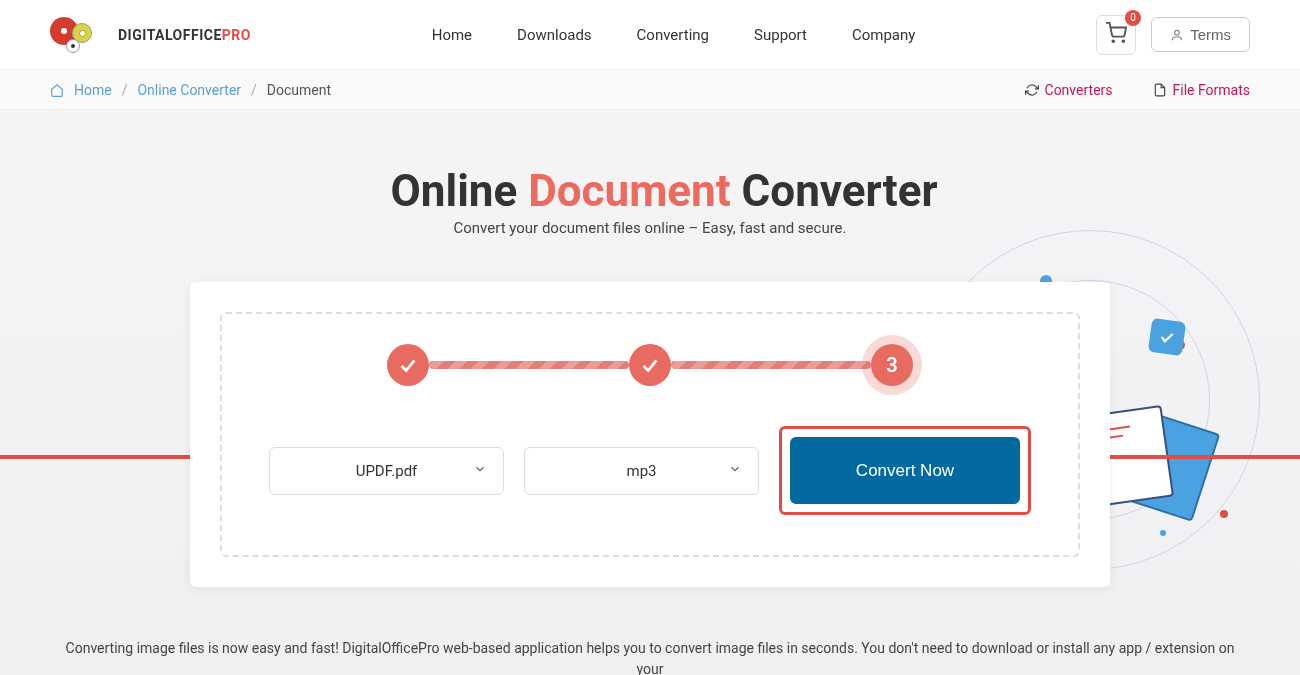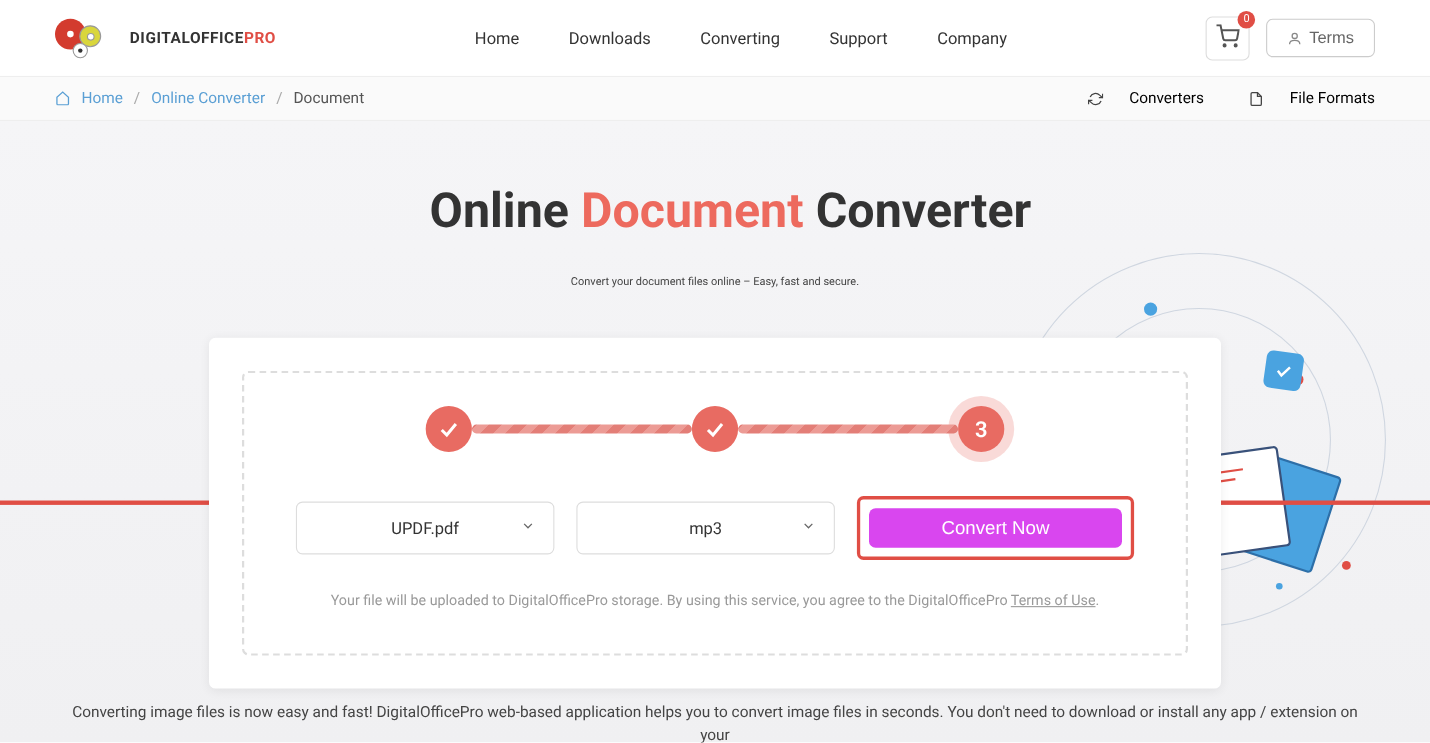--- a/index.html
+++ b/index.html
@@ -27,29 +27,29 @@
 .login-btn svg { width:14px; height:14px; }
 
 
 .subbar { height: 40px; display: flex; align-items: center; justify-content: space-between; padding: 0 50px; border-bottom: 1px solid #eee; background:#fafafa; }
 .breadcrumb { display: flex; align-items: center; gap: 10px; font-size: 14px; }
 .breadcrumb a { color: #5a9fd4; cursor:pointer; }
 .breadcrumb .sep { color: #aaa; }
 .breadcrumb .current { color: #555; }
 .breadcrumb .home-icon svg { width:14px; height:14px; vertical-align:-2px; }
 .subbar-right { display: flex; gap: 40px; font-size: 14px; }
-.subbar-right .item { color:#000000; cursor:pointer; display:flex; align-items:center; gap:24px; }
+.subbar-right .item { color:#be185d; cursor:pointer; display:flex; align-items:center; gap:6px; }
 .subbar-right svg { width:14px; height:14px; }
 
 
 .hero { background: linear-gradient(180deg,#f5f5f7 0%,#f0f0f2 100%); position: relative; height: 565px; }
 .hero::after { content:""; position:absolute; left:0; right:0; top:345px; height:4px; background:#e04e45; z-index:0; }
 .hero-title { text-align:center; padding-top:55px; font-size:44px; font-weight:700; color:#333;margin-left:28px; }
 .hero-title .accent { color:#ed6a5e; }
-.hero-sub { text-align:center; margin-top:34px; font-size:10px; color:#444; }
+.hero-sub { text-align:center; margin-top:2px; font-size:15px; color:#444; }
 
 
 .deco { position:absolute; right:40px; top:150px; width:300px; height:300px; pointer-events:none; }
 .deco .dot { position:absolute; border-radius:50%; }
 .deco .arc { position:absolute; border:1px solid #cfd6e0; border-radius:50%; }
 .deco .page { position:absolute; background:#fff; border:2px solid #39517a; border-radius:4px; }
 .deco .page.blue { background:#4aa3e0; border-color:#2d6fa8; }
 .deco .check { position:absolute; width:34px; height:34px; border-radius:6px; display:flex; align-items:center; justify-content:center; color:#fff; }
 .deco .check.red { background:#e04e45; transform:rotate(-10deg); }
 .deco .check.blue { background:#4aa3e0; transform:rotate(8deg); }
@@ -64,21 +64,21 @@
 .step-circle.done svg { width:22px; height:22px; stroke:#fff; stroke-width:3; fill:none; }
 .step-circle.active { position:relative; }
 .step-circle.active::before { content:""; position:absolute; inset:-9px; border-radius:50%; background:rgba(232,107,98,0.25); z-index:-1; }
 .step-bar { width:200px; height:8px; background:repeating-linear-gradient(-45deg,#e37e77 0 8px,#ec9b95 8px 16px); border-radius:4px; }
 
 
 .row { display:flex; gap:20px; align-items:center; justify-content:center; }
 .select-box { width:235px; height:48px; border:1px solid #ddd; border-radius:6px; background:#fff; display:flex; align-items:center; justify-content:center; position:relative; font-size:15px; color:#333; cursor:pointer; }
 .select-box .chev { position:absolute; right:16px; color:#666; }
 .convert-wrap { border:3px solid #e04e45; border-radius:6px; padding:8px; }
-.convert-btn { width:230px; height:36px; border:none; border-radius:6px; background:#d946ef; color:#fff; font-size:17px; font-weight:500; cursor:pointer; }
+.convert-btn { width:230px; height:67px; border:none; border-radius:6px; background:#0369a1; color:#fff; font-size:17px; font-weight:500; cursor:pointer; }
 
 
 .terms { text-align:center; font-size:13px; color:#999; margin-top:30px; }
 .terms .link { text-decoration:underline; color:#999; cursor:pointer; }
 
 
 .bottom-text { position:absolute; left:0; right:0; bottom:-5px; padding:0 60px; font-size:14px; color:#444; text-align:center; line-height:1.5; }
 </style>
 </head>
 <body>
@@ -216,20 +216,17 @@
             <svg width="14" height="14" viewBox="0 0 24 24" fill="none" stroke="#666" stroke-width="2">
                 <polyline points="6 9 12 15 18 9"></polyline>
               </svg>
           </span>
         </div>
         <div class="convert-wrap">
           <button class="convert-btn">Convert Now</button>
         </div>
       </div>
 
-      <p class="terms">
-        <span>Your file will be uploaded to DigitalOfficePro storage.  By using this service, you agree to the DigitalOfficePro </span><span class="link">Terms of Use</span><span>.</span>
-      </p>
     </div>
   </div>
 
   <div class="bottom-text">Converting image files is now easy and fast! DigitalOfficePro web-based application helps you to convert image files in seconds. You don't need to download or install any app / extension on your</div>
 </div>
 
 </body></html>

